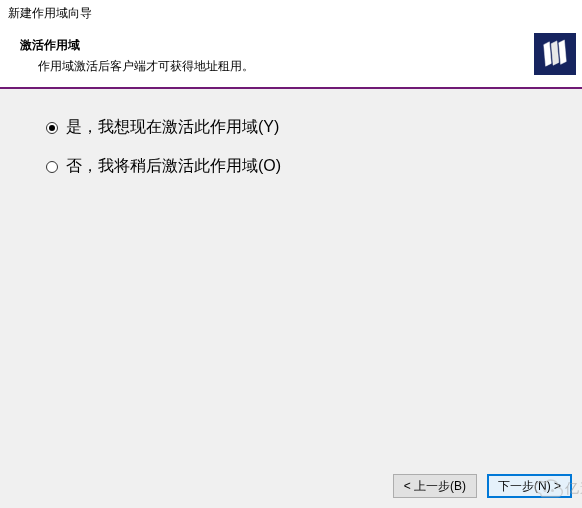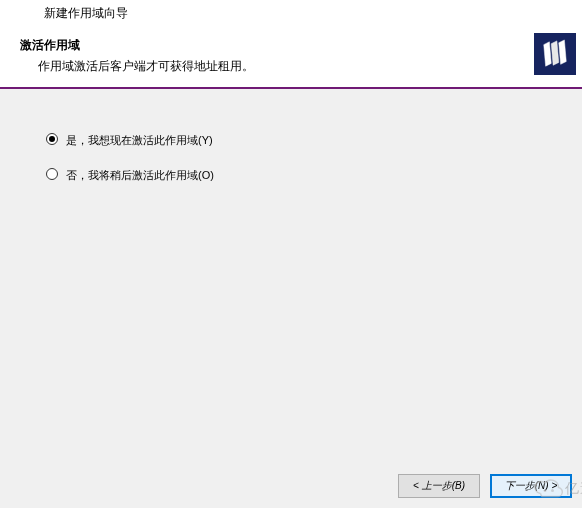--- a/index.html
+++ b/index.html
@@ -9,21 +9,20 @@
       background: #fff;
       width: 582px;
       height: 508px;
       position: relative;
       color: #000;
       overflow: hidden;
     }
     .window-title {
       padding: 5px 8px;
       font-size: 12px;
-      margin-left: 36px;
     }
     .header {
       background: #fff;
       padding: 10px 20px 12px 20px;
       position: relative;
       border-bottom: 2px solid #701a75;
     }
     .header-title {
       font-weight: bold;
       font-size: 12px;
@@ -50,23 +49,23 @@
       padding: 24px 40px;
       height: 388px;
       border-bottom: 1px solid #ccc;
     }
     .question {
       margin-bottom: 20px;
       font-size: 12px;
     }
     .radio-row {
       display: flex;
-      align-items: flex-start;
-      margin: 20px 0 18px 6px;
-      font-size: 11px;
+      align-items: center;
+      margin: 4px 0 18px 6px;
+      font-size: 16px;
       cursor: default;
     }
     .radio-outer {
       width: 12px;
       height: 12px;
       border: 1px solid #333;
       border-radius: 50%;
       background: #fff;
       display: inline-flex;
       align-items: center;
@@ -91,28 +90,27 @@
       display: flex;
       justify-content: flex-end;
       gap: 10px;
       align-items: center;
     }
     .btn {
       min-width: 82px;
       height: 24px;
       border: 1px solid #adadad;
       background: #e1e1e1;
-      font-size: 10px;
+      font-size: 12px;
       font-family: inherit;
       padding: 0 10px;
       cursor: pointer;
       display: inline-flex;
       align-items: center;
       justify-content: center;
-      font-style: italic;
     }
     .btn.default {
       border: 2px solid #0078d7;
       background: #e5f1fb;
       padding: 8px 9px;
     }
     .watermark {
       position: absolute;
       right: -28px;
       bottom: 8px;

